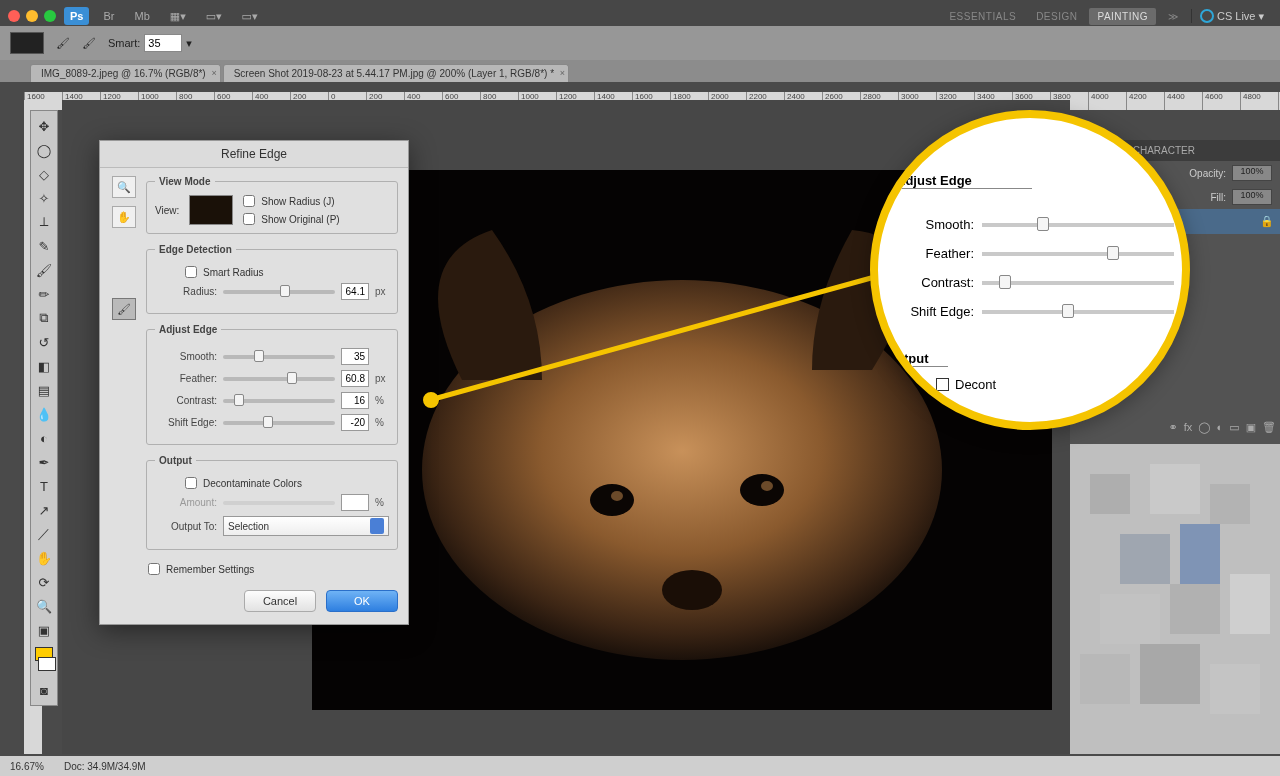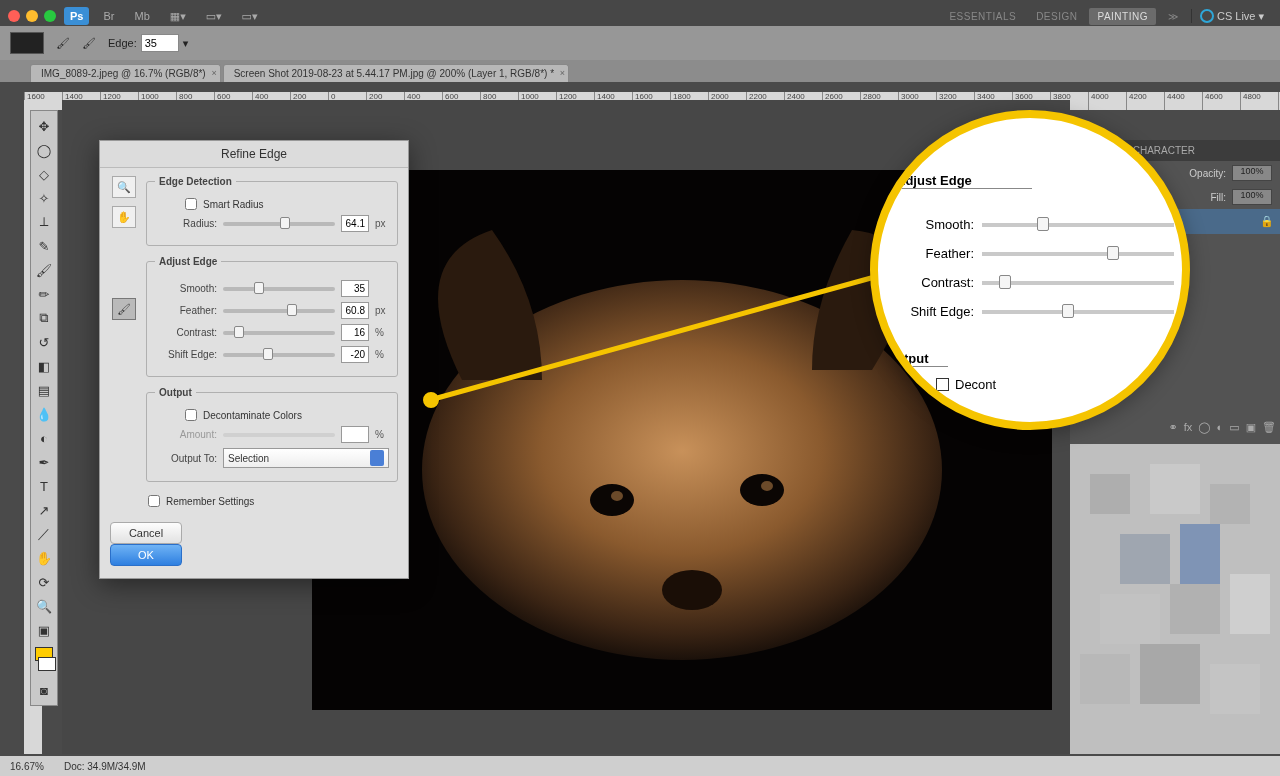--- a/index.html
+++ b/index.html
@@ -72,21 +72,21 @@
 .row .lbl{ width:62px; text-align:right; color:#444;}
 .row .slider{ flex:1; height:4px; background:#b9b9b9; border-radius:2px; position:relative;}
 .row .slider .thumb{ position:absolute; width:10px; height:12px; background:#f4f4f4; border:1px solid #888; border-radius:2px; top:-5px; transform:translateX(-50%);}
 .row input.val{ width:28px; height:17px; font-size:10px; text-align:right; padding:1px 3px; border:1px solid #999; background:#fff;}
 .row .unit{ width:14px; font-size:10px; color:#555;}
 .chk{ display:flex; align-items:center; gap:6px; font-size:10px; margin:3px 0 3px 30px;}
 .chk input{ width:12px; height:12px;}
 .thumb-img{width:44px; height:30px; background:#1a1108; border:1px solid #888;}
 .sel{ flex:1; height:20px; border:1px solid #999; background:linear-gradient(#fff,#eee); font-size:10px; padding:2px 4px; display:flex; align-items:center; justify-content:space-between;}
 .sel .dd{width:14px; height:16px; background:#4a7fd6; border-radius:2px;}
-.btns{ display:flex; justify-content:flex-end; padding:0 10px 12px 10px;flex-direction:column;}
+.btns{ display:flex; justify-content:flex-end; gap:10px; padding:0 10px 12px 10px;}
 .btn{ width:72px; height:22px; border-radius:4px; border:1px solid #aaa; background:linear-gradient(#fdfdfd,#e2e2e2); font-size:11px; display:flex; align-items:center; justify-content:center;}
 .btn.primary{ background:linear-gradient(#6fb3f5,#2e7fe0); color:#fff; border-color:#2a6fc9;}
 
 
 .callout-line{ position:absolute; z-index:6; pointer-events:none;}
 .callout{ position:absolute; left:870px; top:110px; width:320px; height:320px; border-radius:50%; border:8px solid #f5c400; background:#fff; z-index:7; overflow:hidden; box-shadow:0 4px 20px rgba(0,0,0,0.3);}
 .callout-inner{ position:absolute; left:18px; top:55px; right:-20px; font-size:13px; color:#000; font-family:Arial,sans-serif;}
 .callout-inner .hdr{font-weight:bold; border-bottom:1px solid #888; display:inline-block; padding-right:60px; margin-bottom:14px;}
 .crow{ display:flex; align-items:center; gap:8px; margin:14px 0;}
 .crow .clbl{ width:78px; text-align:right;}
@@ -119,21 +119,21 @@
     <span class="ws-btn">≫</span>
     <div class="cslive"><span class="cs-icon"></span><span>CS Live</span>▾</div>
   </div>
 </div>
 
 <div class="optbar">
   <span class="brush-swatch"></span>
   <span>🖌</span>
   <span>🖌</span>
   <div class="sizebox">
-    <span>Edge:</span>
+    <span>Smart:</span>
     <input value="35" style="">
     <span>▾</span>
   </div>
 </div>
 
 <div class="tabbar">
   <div class="tab"><span>IMG_8089-2.jpeg @ 16.7% (RGB/8*)</span><span class="x">×</span></div>
   <div class="tab"><span>Screen Shot 2019-08-23 at 5.44.17 PM.jpg @ 200% (Layer 1, RGB/8*) *</span><span class="x">×</span></div>
 </div>
 
@@ -276,20 +276,39 @@
 <div class="dialog">
   <div class="dialog-title">Refine Edge</div>
   <div class="dialog-body">
     <div class="dialog-side">
       <div class="dtool">🔍</div>
       <div class="dtool">✋</div>
       <div style="height:54px"></div>
       <div class="dtool active">🖌</div>
     </div>
     <div class="dialog-main">
+      <fieldset>
+        <legend>View Mode</legend>
+        <div style="display:flex; gap:10px; align-items:center;">
+          <div style="display:flex; flex-direction:column; align-items:center; gap:2px;">
+            <span style="font-size:10px;">View:</span>
+          </div>
+          <div class="thumb-img"></div>
+          <div style="display:flex; flex-direction:column; gap:6px;">
+            <label class="chk" style="margin:0">
+                <input type="checkbox" style="">
+                <span>Show Radius (J)</span>
+              </label>
+            <label class="chk" style="margin:0">
+                <input type="checkbox" style="">
+                <span>Show Original (P)</span>
+              </label>
+          </div>
+        </div>
+      </fieldset>
 
       <fieldset>
         <legend>Edge Detection</legend>
         <label class="chk">
             <input type="checkbox" style="">
             <span>Smart Radius</span>
           </label>
         <div class="row">
           <span class="lbl">Radius:</span>
           <div class="slider">

